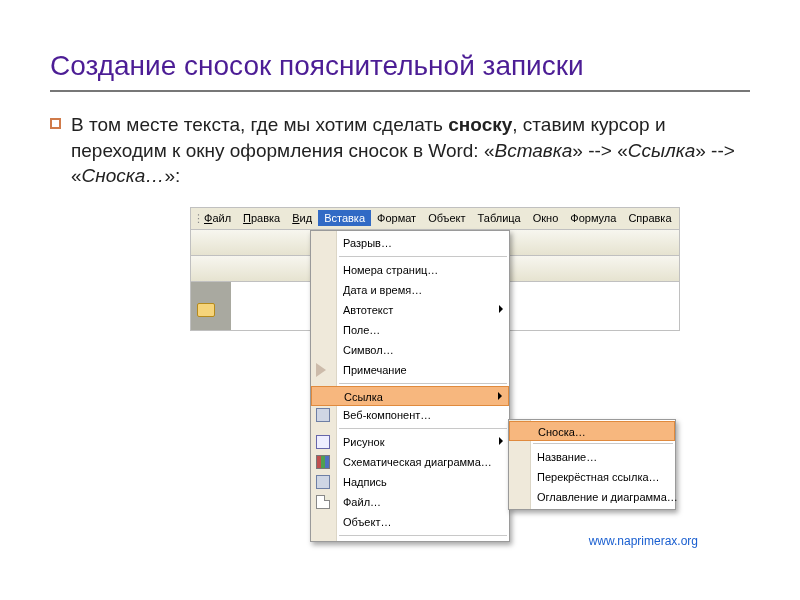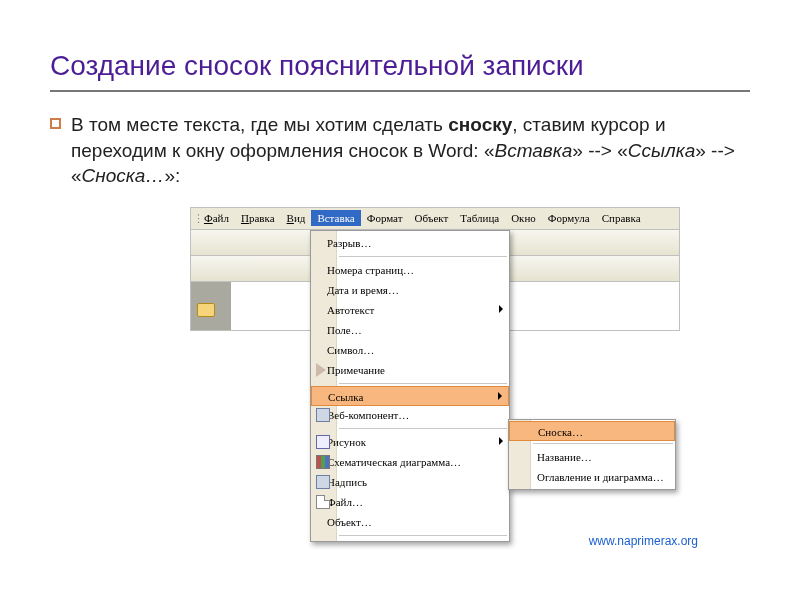--- a/index.html
+++ b/index.html
@@ -44,21 +44,21 @@
   .bullet-text b { font-weight: bold; text-align: center; }
 
   
   .shot {
     margin: 18px 0 0 140px;
     width: 490px;
     position: relative;
     background: #ece9d8;
     border: 1px solid #c0c0c0;
     font-size: 11px;
-    font-family: Liberation Serif, serif;
+    font-family: Liberation Sans, sans-serif;
     color: #000;
   }
   .menubar {
     display: flex;
     align-items: center;
     height: 22px;
     padding: 0 2px;
     background: #ece9d8;
     border-bottom: 1px solid #c0c0c0;
   }
@@ -113,21 +113,21 @@
   .menu .iconcol {
     position: absolute; left:0; top:0; bottom:0; width: 26px;
     background: #efe9da;
     border-right: 1px solid #dcd6c6;
   }
   .menu .mlist { position: relative; padding: 2px 0; }
   .menu .row {
     position: relative;
     height: 20px;
     line-height: 20px;
-    padding-left: 16px;
+    padding-left: 32px;
     padding-right: 18px;
     white-space: nowrap;
   }
   .menu .row.hl {
     background: #f7b77e;
     border: 1px solid #e08a3d;
     margin: -1px 0;
   }
   .menu .sep {
     height: 1px; background: #c8c8c8;
@@ -255,19 +255,20 @@
           <div class="sep"></div>
         </div>
     </div>
 
     <div class="submenu">
       <div class="iconcol"></div>
       <div class="mlist" id="submenu-list">
           <div class="row hl">Сноска…</div>
           <div class="sep"></div>
           <div class="row">Название…</div>
+          <div class="row">Перекрёстная ссылка…</div>
           <div class="row">Оглавление и диаграмма…</div>
         </div>
     </div>
   </div>
 </div>
 
 <a class="url">www.naprimerax.org</a>
 
 </body></html>

